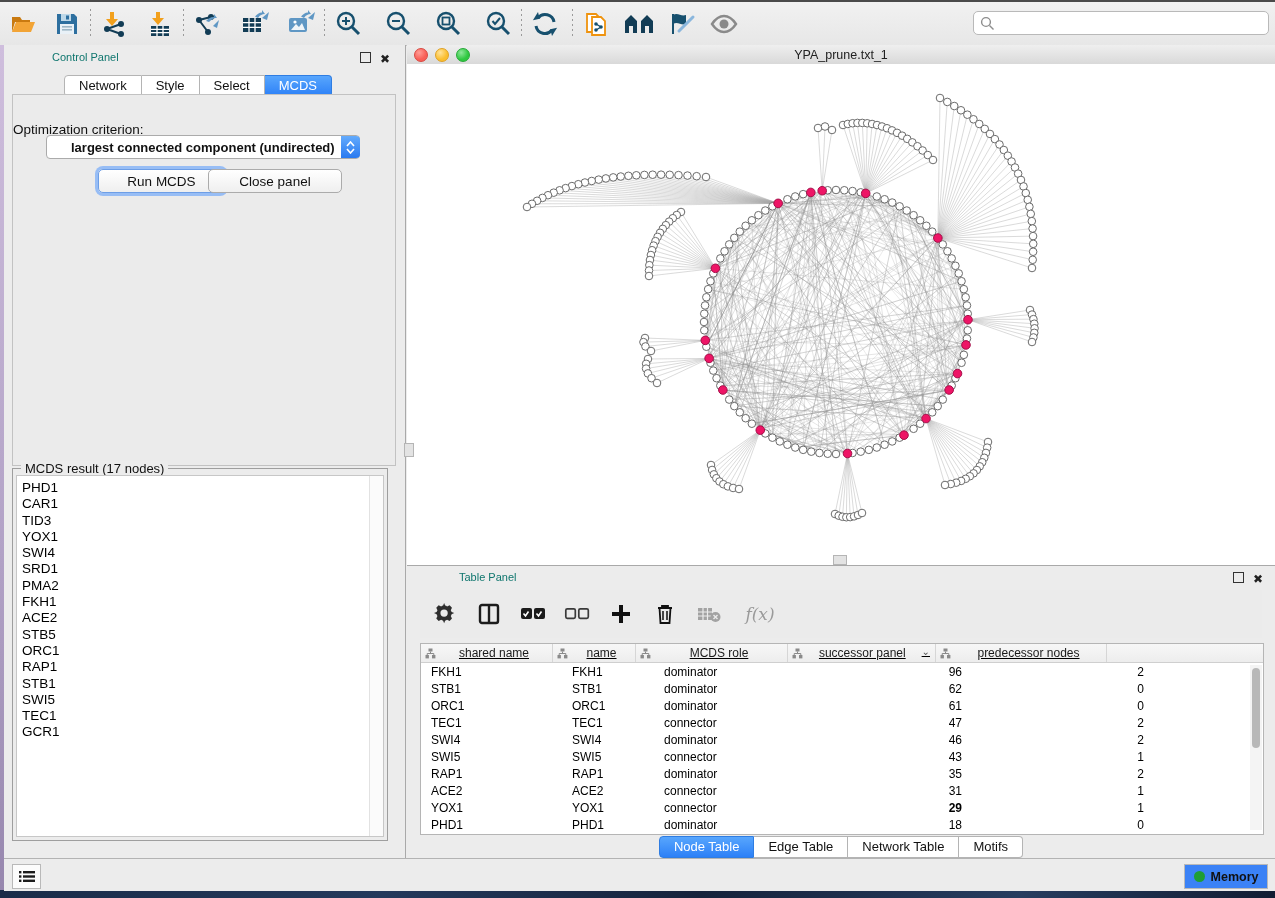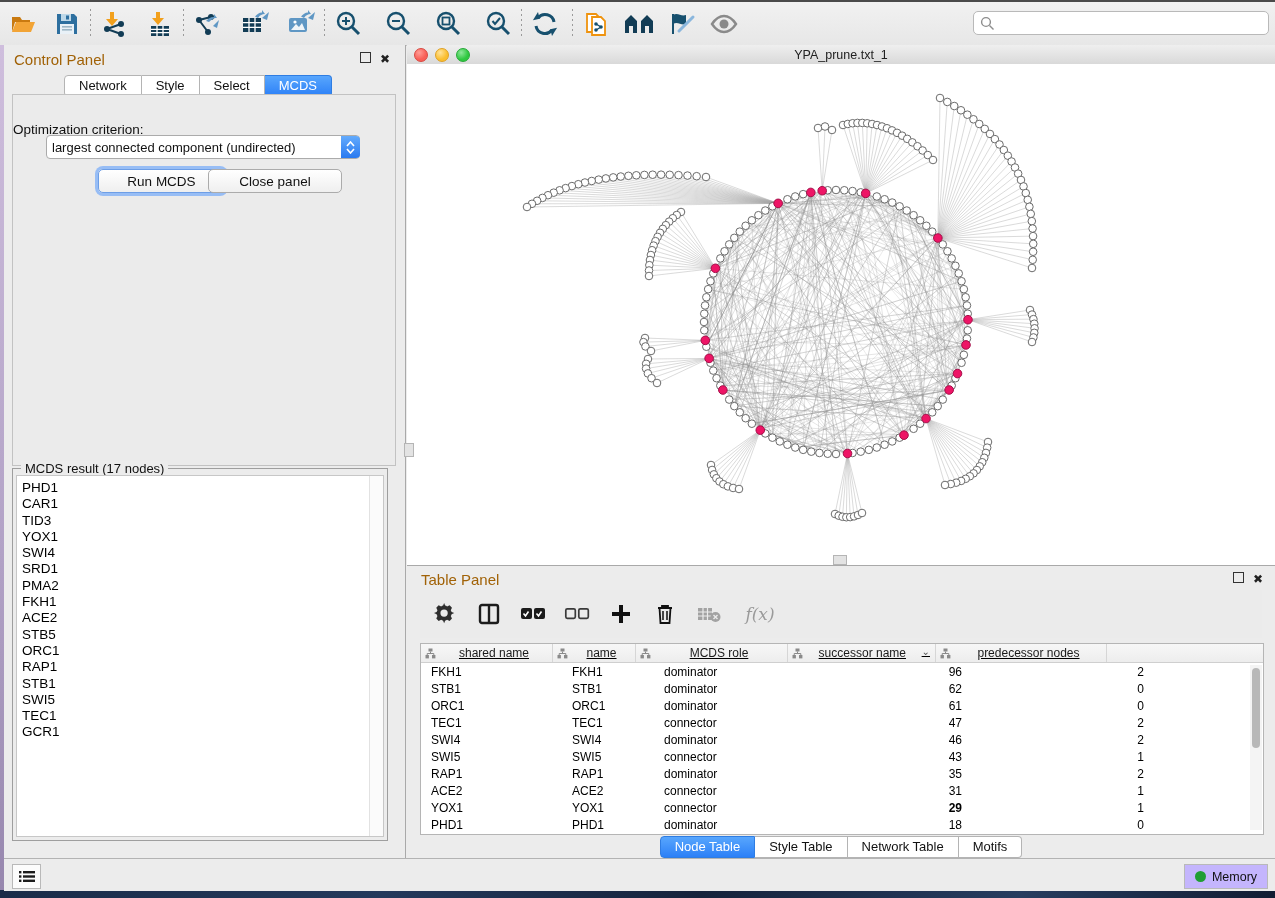--- a/index.html
+++ b/index.html
@@ -15,36 +15,36 @@
   .tsep{width:1px;height:30px;margin:0 6px;flex:0 0 auto;
         background:repeating-linear-gradient(#9a9a9a 0 2px,transparent 2px 5px);}
   #searchbox{position:absolute;left:973px;top:9px;width:294px;height:22px;background:#fff;
              border:1px solid #b9b9b9;border-radius:5px;display:flex;align-items:center;}
   #searchbox input{border:none;outline:none;flex:1;font-size:12px;background:transparent;}
   #leftwall{left:0;top:45px;width:4px;height:845px;background:linear-gradient(#cfbedd,#b2a2c6 60%,#9787ae);}
   #bottomwall{left:0;top:890px;width:1275px;height:8px;
               background:linear-gradient(90deg,#1a2c49,#24395c 30%,#16233c 55%,#273d60 80%,#121d33);}
   
   #cpanel{left:4px;top:45px;width:401px;height:813px;background:#ececec;border-right:1px solid #a9a9a9;}
-  .panel-title{font-size:15px;color:#a16207;}
+  .panel-title{font-size:11px;color:#0f766e;margin-left:38px;}
   .wbtns{position:absolute;display:flex;gap:9px;align-items:center;}
   .wbtn{font-size:12px;color:#222;line-height:1;cursor:default;}
   .floatglyph{width:9px;height:9px;border:1.6px solid #333;display:inline-block;}
   
   .segtabs{display:flex;}
   .segtab{height:20px;line-height:20px;padding:0 14px;font-size:13px;background:#fff;color:#111;
           border:1px solid #b4b4b4;border-left:none;text-align:center;}
   .segtab.first{border-left:1px solid #b4b4b4;border-radius:4px 0 0 4px;}
   .segtab.last{border-radius:0 4px 4px 0;}
   .segtab.active{background:linear-gradient(#58a6fd,#2c80f7);color:#fff;border-color:#2f7de2;}
   #cp-box{left:8px;top:49px;width:382px;height:370px;border:1px solid #c2c2c2;background:#ebebeb;}
   #opt-label{width:100%;text-align:left;top:27px;font-size:13.5px;color:#111;}
   #criterion{left:33px;top:40px;width:312px;height:22px;background:#fff;border:1px solid #ababab;
              border-radius:4px;display:flex;align-items:center;font-size:13px;color:#111;}
-  #criterion .val{flex:1;padding-left:5px;white-space:nowrap;overflow:hidden;}
+  #criterion .val{flex:1;padding-left:24px;white-space:nowrap;overflow:hidden;font-weight:bold;}
   #criterion .stepper{width:19px;height:22px;margin-right:-1px;border-radius:0 4px 4px 0;
              background:linear-gradient(#63abfd,#2a7af0);display:flex;flex-direction:column;
              align-items:center;justify-content:center;color:#fff;}
   #criterion .stepper svg{display:block;}
   .pushbtn{height:22px;background:linear-gradient(#ffffff,#efefef);border:1px solid #ababab;
            border-radius:5px;font-size:13.5px;color:#111;display:flex;align-items:center;
            justify-content:center;padding:0 14px;}
   .pushbtn.focus{box-shadow:0 0 0 3px rgba(106,165,250,.65);border-color:#6d9ee6;}
   
   #mcds-fieldset{left:8px;top:423px;width:374px;height:371px;border:1px solid #9e9e9e;background:#ececec;}
@@ -79,22 +79,22 @@
   .td{overflow:hidden;white-space:nowrap;}
   .td.l{padding-left:10px;text-align:left;}
   .td.r{text-align:right;}
   #tscroll{position:absolute;right:1px;top:21px;width:12px;height:165px;background:#f4f4f4;}
   #tthumb{position:absolute;left:2px;top:3px;width:8px;height:80px;background:#b8b8b8;border-radius:4px;}
   #ttabs{left:0;top:270px;width:868px;display:flex;justify-content:center;}
   
   #statusbar{left:4px;top:858px;width:1271px;height:32px;background:#ececec;border-top:1px solid #b3b3b3;}
   #listbtn{left:8px;top:5px;width:27px;height:23px;background:#fcfcfc;border:1px solid #b9b9b9;
            display:flex;align-items:center;justify-content:center;}
-  #membtn{left:1180px;top:5px;width:82px;height:23px;background:#c4b5fd;border:1px solid #b9b9b9;
-          display:flex;align-items:center;justify-content:center;gap:6px;font-size:12.5px;color:#111;}
+  #membtn{left:1180px;top:5px;width:82px;height:23px;background:#3b82f6;border:1px solid #b9b9b9;
+          display:flex;align-items:center;justify-content:center;gap:6px;font-size:12.5px;color:#111;font-weight:bold;}
   #memdot{width:11px;height:11px;border-radius:50%;background:#1f9e34;}
 </style>
 </head>
 <body>
 
 <div id="topline" class="abs"></div>
 
 <div id="toolbar" class="abs">
   <div class="tbtn" style="margin-left:6px">
     <svg width="28" height="28" viewBox="0 0 28 28">
@@ -1168,21 +1168,21 @@
           </svg>
           <span class="lbl">MCDS role</span>
         </div>
         <div class="th" style="width: 147px;">
           <svg width="11" height="11" viewBox="0 0 11 11">
             <rect x="3.5" y="0.5" width="4" height="3" fill="#8a8a8a"></rect>
             <rect x="0.5" y="7" width="3.4" height="3.4" fill="#8a8a8a"></rect>
             <rect x="7" y="7" width="3.4" height="3.4" fill="#8a8a8a"></rect>
             <path d="M5.5 3.5v2M2.2 7V5.5h6.6V7" fill="none" stroke="#8a8a8a" stroke-width="1"></path>
           </svg>
-          <span class="lbl">successor name</span>
+          <span class="lbl">successor panel</span>
           <span style="font-size: 10px; color: rgb(85, 85, 85); margin: -4px 5px 0px 0px;">⌄</span>
         </div>
         <div class="th" style="width: 170px;">
           <svg width="11" height="11" viewBox="0 0 11 11">
             <rect x="3.5" y="0.5" width="4" height="3" fill="#8a8a8a"></rect>
             <rect x="0.5" y="7" width="3.4" height="3.4" fill="#8a8a8a"></rect>
             <rect x="7" y="7" width="3.4" height="3.4" fill="#8a8a8a"></rect>
             <path d="M5.5 3.5v2M2.2 7V5.5h6.6V7" fill="none" stroke="#8a8a8a" stroke-width="1"></path>
           </svg>
           <span class="lbl">predecessor nodes</span>
@@ -1259,21 +1259,21 @@
           <div class="td r" style="width: 147px; padding-right: 12px;">18</div>
           <div class="td r" style="width: 170px; padding-right: 8px;">0</div>
         </div>
       </div>
     <div id="tscroll">
         <div id="tthumb"></div>
       </div>
   </div>
   <div id="ttabs" class="abs">
       <div class="segtab first active">Node Table</div>
-      <div class="segtab">Style Table</div>
+      <div class="segtab">Edge Table</div>
       <div class="segtab">Network Table</div>
       <div class="segtab last">Motifs</div>
     </div>
 </div>
 
 <div id="statusbar" class="abs">
   <div id="listbtn" class="abs">
     <svg width="16" height="13" viewBox="0 0 16 13">
       <rect x="0" y="1" width="2.4" height="2.4" fill="#1c1c1c"></rect>
         <rect x="4" y="1" width="12" height="2.4" fill="#1c1c1c"></rect>

